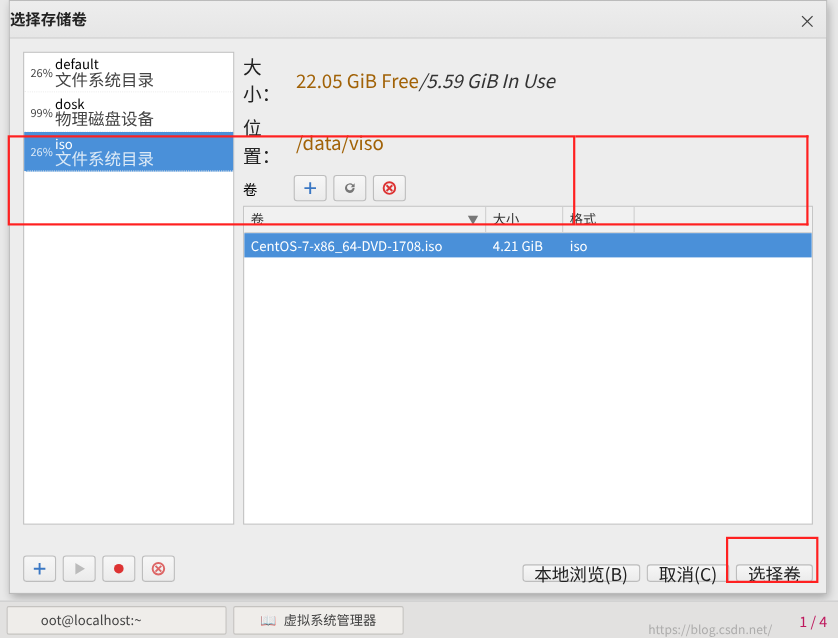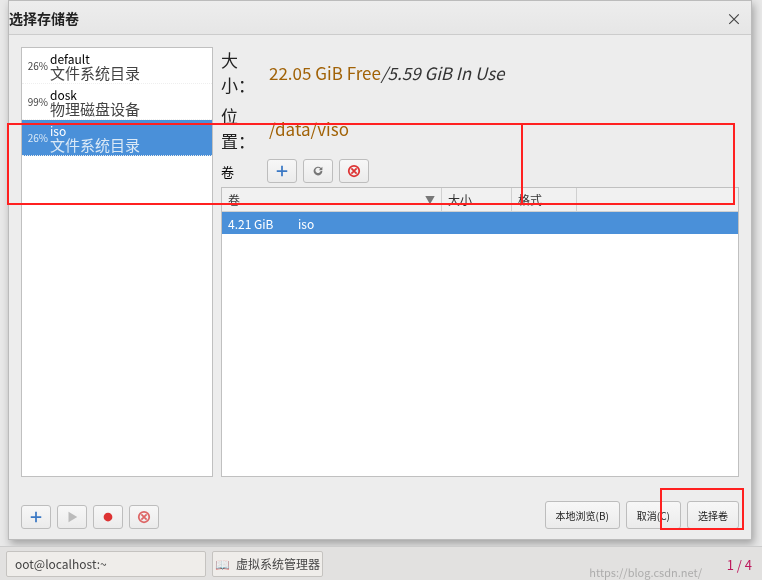--- a/index.html
+++ b/index.html
@@ -48,26 +48,26 @@
     .vc-1 { width: 70px; }
     .vc-2 { width: 65px; }
     .vc-3 { flex: 1; }
 
     
     .anno1 { position: absolute; border: 2px solid #ff2020; left: 7px; top: 123px; width: 516px; height: 82px; pointer-events: none; z-index: 50; }
     .anno1b { position: absolute; border-top: 2px solid #ff2020; border-bottom: 2px solid #ff2020; border-right:2px solid #ff2020; left: 523px; top:123px; width:212px; height:82px; pointer-events:none; z-index:50; }
     .anno2 { position: absolute; border: 2px solid #ff2020; left: 660px; bottom: 50px; width: 84px; height: 42px; pointer-events: none; z-index: 50; }
 
     .footer-btns { position: absolute; bottom: 10px; right: 12px; display: flex; gap: 6px; }
-    .txt-btn { height: 28px; border: 1px solid #bdbdbd; border-radius: 3px; background: linear-gradient(#f7f7f7,#ebebeb); padding: 0 10px; font-size: 10px; color: #222; display: inline-flex; align-items: center; cursor: pointer; }
+    .txt-btn { height: 16px; border: 1px solid #bdbdbd; border-radius: 3px; background: linear-gradient(#f7f7f7,#ebebeb); padding: 0 10px; font-size: 16px; color: #222; display: inline-flex; align-items: center; cursor: pointer; }
     .left-footer { position: absolute; bottom: 10px; left: 12px; display: flex; gap: 6px; }
 
     
     .taskbar { position: absolute; bottom: 0; left: 0; right: 0; height: 34px; background: #e2e1e0; border-top: 1px solid #ccc; display: flex; align-items: center; font-size: 12px; color: #444; }
-    .task-item { height: 26px; border: 1px solid #c5c3c0; background: #efedea; border-radius: 2px; padding: 0 2px; display: inline-flex; align-items: center; margin-left: 6px; gap:6px; }
+    .task-item { height: 26px; border: 1px solid #c5c3c0; background: #efedea; border-radius: 2px; padding: 0 24px; display: inline-flex; align-items: center; margin-left: 6px; gap:6px; }
     .page-ind { position: absolute; right: 10px; bottom: 6px; font-size: 13px; color: #be185d; }
     .watermark { position: absolute; right: 60px; bottom: 0; font-size: 11px; color: rgba(120,120,120,0.5); }
     .task-first { width: 200px; }
   </style>
 </head>
 <body>
 
 <div class="window">
   <div class="titlebar">
     <span class="titlebar-text">选择存储卷</span>
@@ -141,20 +141,21 @@
           </div>
           <div class="vh-cell vh-1">
               <span>大小</span>
             </div>
           <div class="vh-cell vh-2">
               <span>格式</span>
             </div>
         </div>
         <div id="vol-body">
             <div class="vol-row selected">
+              <span class="vc vc-0">CentOS-7-x86_64-DVD-1708.iso</span>
               <span class="vc vc-1">4.21 GiB</span>
               <span class="vc vc-2">iso</span>
               <span class="vc vc-3"></span>
             </div>
           </div>
       </div>
     </div>
   </div>
 
   <div class="left-footer">

